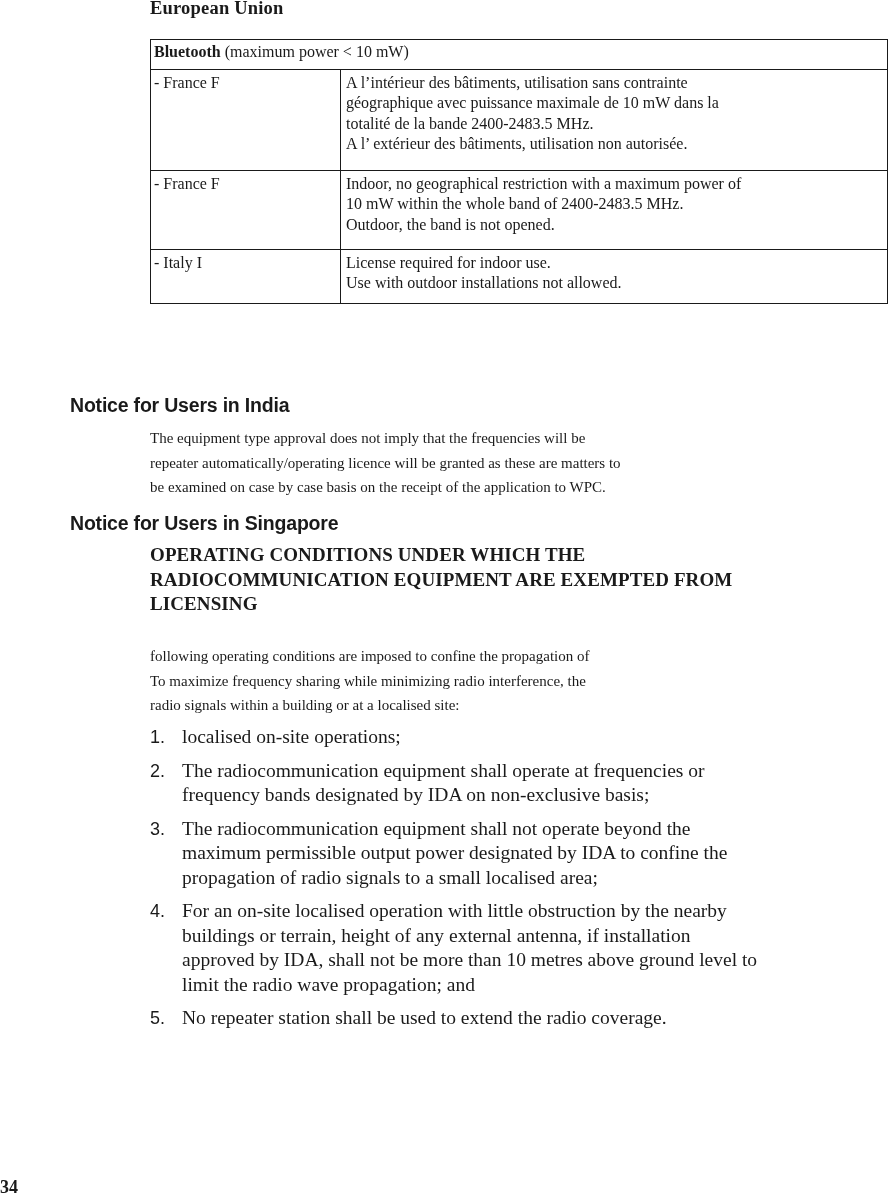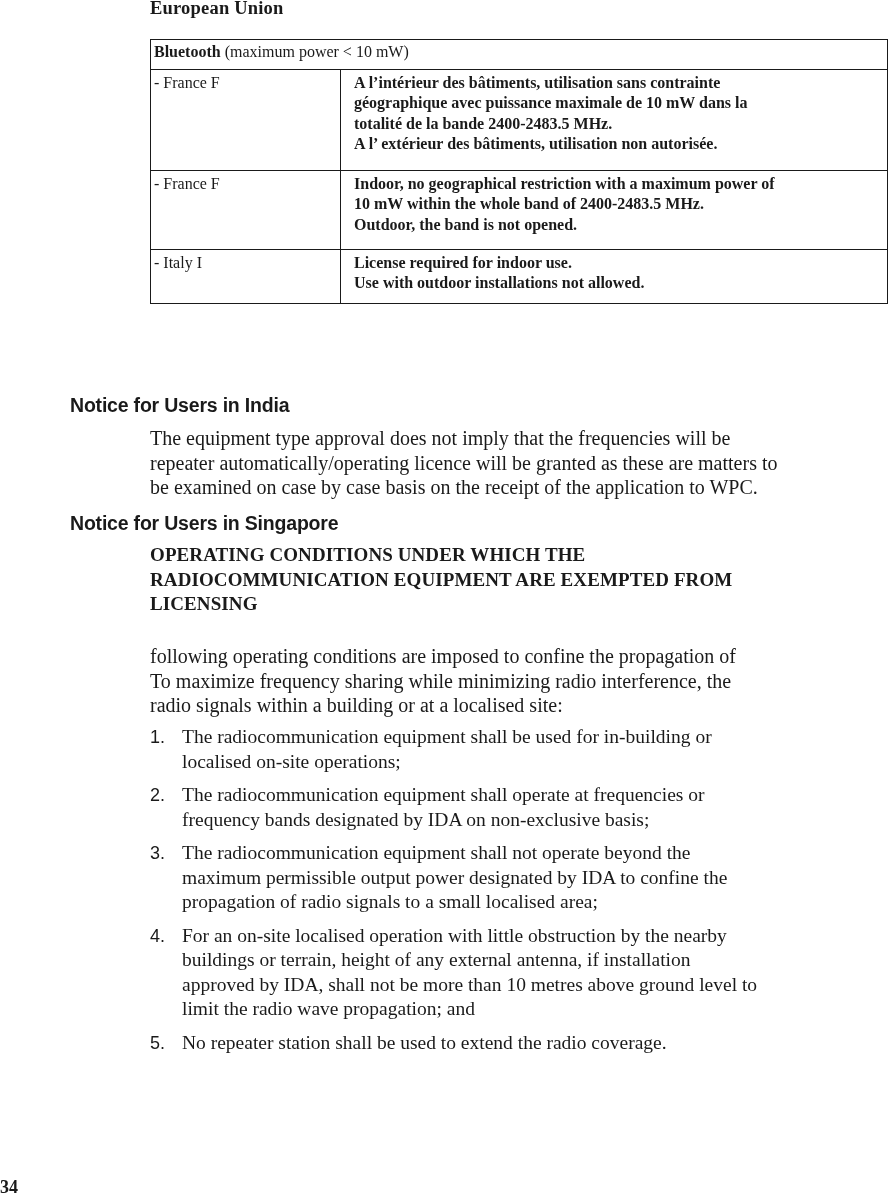--- a/index.html
+++ b/index.html
@@ -5,33 +5,33 @@
   html, body { margin:0; padding:0; background:#ffffff; }
   body { width:889px; height:1199px; position:relative; overflow:hidden; color:#1a1a1a; }
   .serif { font-family: "Liberation Serif", "DejaVu Serif", serif; }
   .sans { font-family: "Liberation Sans", "DejaVu Sans", sans-serif; }
 
   #eu-title { position:absolute; left:150px; top:-2px; font-size:18.5px; font-weight:bold; letter-spacing:0.2px; }
 
   #bt-table { position:absolute; left:150px; top:39px; width:738px; border-collapse:collapse; font-size:16px; line-height:20.5px; }
   #bt-table td { border:1px solid #1a1a1a; vertical-align:top; padding:3px 0 5px 3px; }
   #bt-table td.country { width:186px; }
-  #bt-table td.desc { padding-left:13px;font-weight:bold; }
+  #bt-table td.desc { padding-left:5px; }
   #bt-table tr.head td { padding:2px 3px 6px 3px; height:20px;margin-top:28px; }
   #bt-table tr.r1 td { height:92px; }
   #bt-table tr.r2 td { height:70px; }
   #bt-table tr.r3 td { height:46px; }
   #bt-table tr.r4 td { height:45px; }
   .line { display:block; }
 
   .heading { position:absolute; left:70px; font-size:19.5px; font-weight:bold; letter-spacing:-0.2px; }
   #india-heading { top:394px; }
   #singapore-heading { top:512px; }
 
-  .para { position:absolute; left:150px; width:740px; font-size:20px; line-height:24.5px; }
+  .para { position:absolute; left:150px; width:740px; font-size:15px; line-height:24.5px; }
   #india-body { top:426px; }
   #sg-title { top:543px; font-size:19px; font-weight:bold; letter-spacing:0.1px; }
   #sg-intro { top:644px; }
 
   #sg-list { position:absolute; left:150px; top:725px; width:740px; margin:0; padding:0; list-style:none; font-size:19.5px; line-height:24.5px; }
   #sg-list li { position:relative; padding-left:32px; margin-bottom:9px; }
   #sg-list li .num { position:absolute; left:0; top:0; font-family:"Liberation Sans","DejaVu Sans",sans-serif; font-size:18px; }
 
   #page-number { position:absolute; left:0; top:1177px; font-size:18px; font-weight:bold; }
 </style>
@@ -89,21 +89,20 @@
 </div>
 <div id="sg-intro" class="para serif">
   <span class="line">following operating conditions are imposed to confine the propagation of</span>
   <span class="line">To maximize frequency sharing while minimizing radio interference, the</span>
   <span class="line">radio signals within a building or at a localised site:</span>
 </div>
 
 <ol id="sg-list" class="serif">
   <li>
     <span class="num">1.</span>
-    <span class="line">The radiocommunication equipment shall be used for in-building or</span>
     <span class="line">localised on-site operations;</span>
   </li>
   <li>
     <span class="num">2.</span>
     <span class="line">The radiocommunication equipment shall operate at frequencies or</span>
     <span class="line">frequency bands designated by IDA on non-exclusive basis;</span>
   </li>
   <li>
     <span class="num">3.</span>
     <span class="line">The radiocommunication equipment shall not operate beyond the</span>

